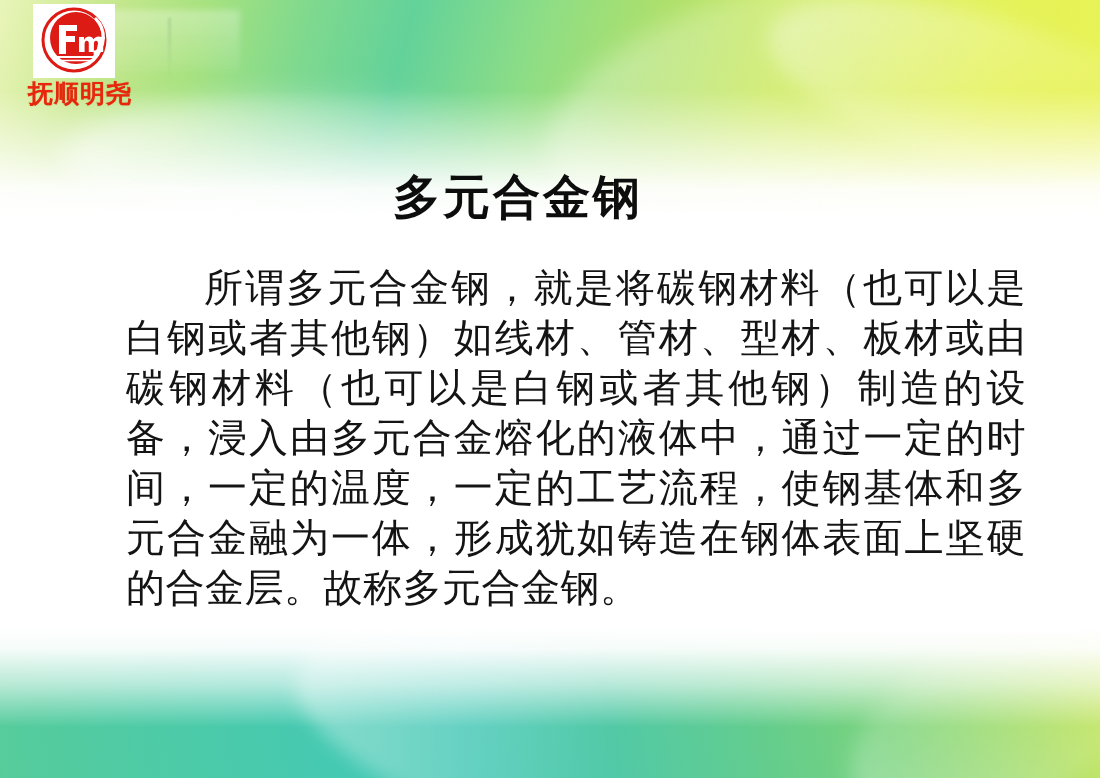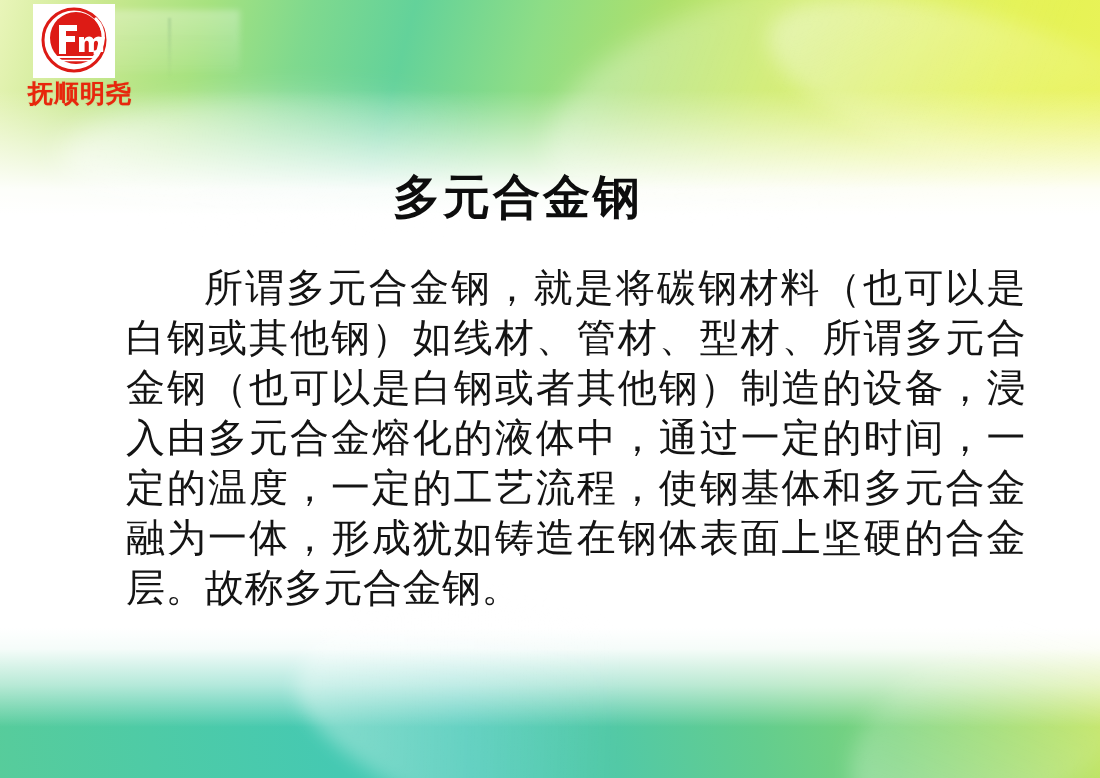--- a/index.html
+++ b/index.html
@@ -253,16 +253,16 @@
 
         <path d="M 22 53 L 62 53" stroke="#ffffff" stroke-width="1.8"></path>
         <path d="M 23 56.5 L 61 56.5" stroke="#ffffff" stroke-width="1.4"></path>
       </svg>
     </div>
     <div id="logo-company-name">抚顺明尧</div>
   </div>
 
   <div id="content">
     <div id="slide-title">多元合金钢</div>
-    <div id="body-text">所谓多元合金钢，就是将碳钢材料（也可以是白钢或其他钢）如线材、管材、型材、所谓多元合金钢（也可以是白钢或者其他钢）制造的设备，浸入由多元合金熔化的液体中，通过一定的时间，一定的温度，一定的工艺流程，使钢基体和多元合金融为一体，形成犹如铸造在钢体表面上坚硬的合金层。故称多元合金钢。</div>
+    <div id="body-text">所谓多元合金钢，就是将碳钢材料（也可以是白钢或者其他钢）如线材、管材、型材、板材或由碳钢材料（也可以是白钢或者其他钢）制造的设备，浸入由多元合金熔化的液体中，通过一定的时间，一定的温度，一定的工艺流程，使钢基体和多元合金融为一体，形成犹如铸造在钢体表面上坚硬的合金层。故称多元合金钢。</div>
   </div>
 
 </div>
 
 </body></html>

